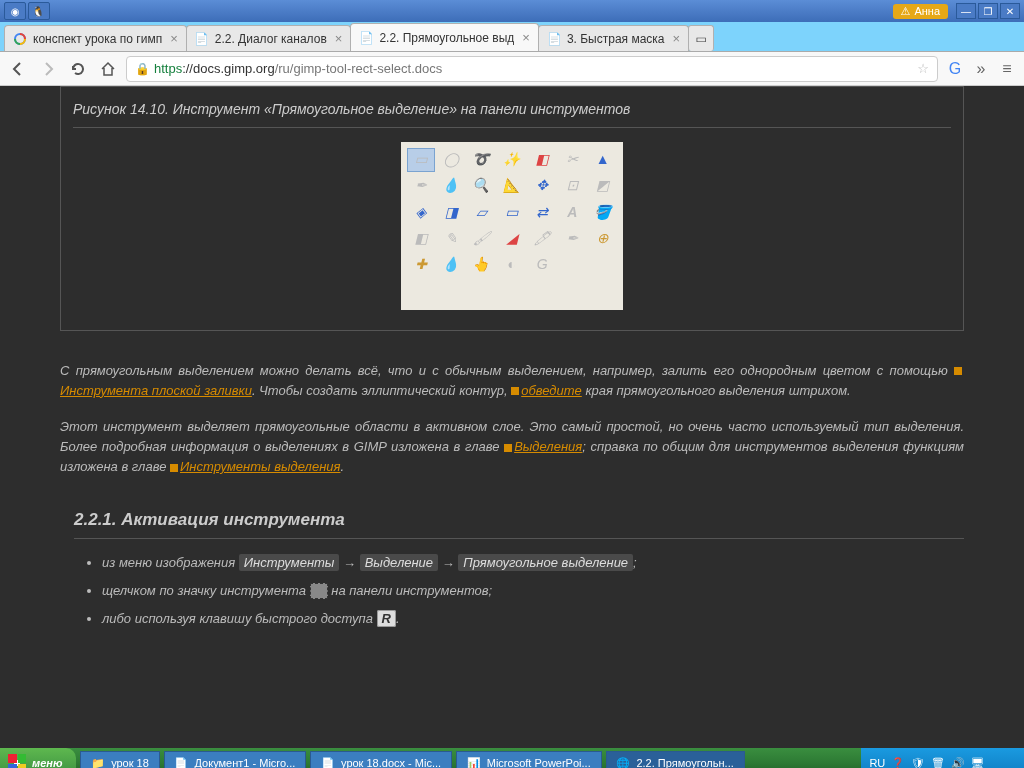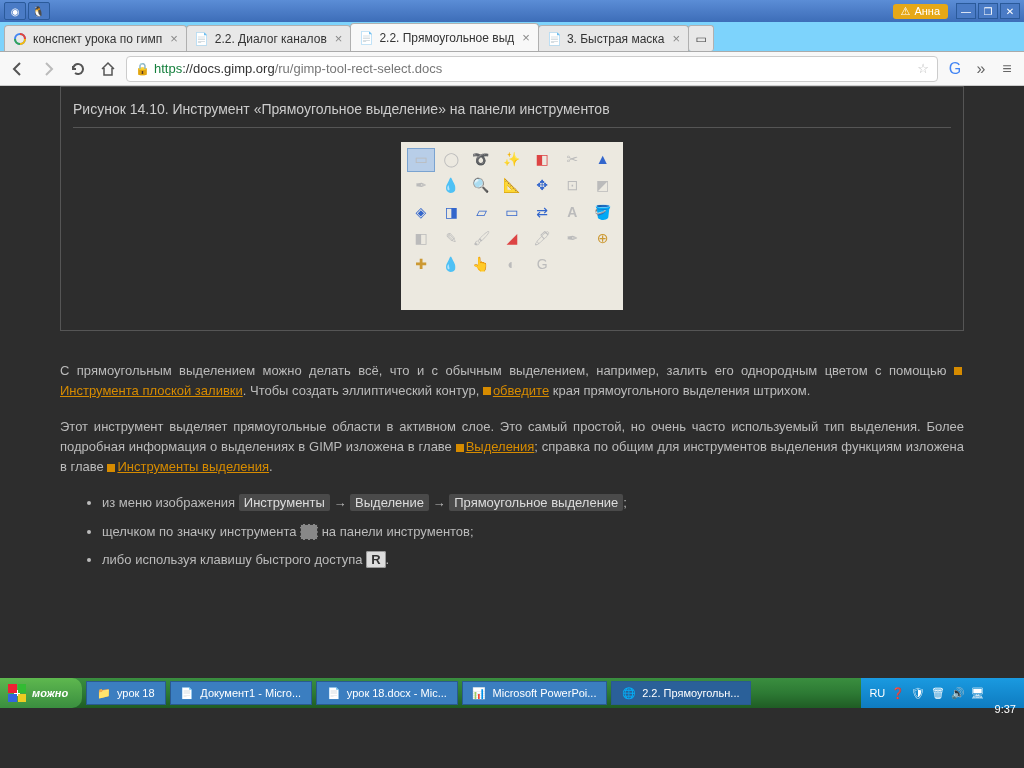--- a/index.html
+++ b/index.html
@@ -22,21 +22,21 @@
 .addrbar { height: 34px; background: #f8f8f8; display: flex; align-items: center; padding: 0 6px; gap: 6px; border-bottom: 1px solid #ccc; }
 .nav-btn { width: 24px; height: 24px; display: flex; align-items: center; justify-content: center; color: #555; cursor: pointer; }
 .urlbox { flex: 1; height: 26px; border: 1px solid #ccc; border-radius: 4px; display: flex; align-items: center; padding: 0 8px; font-size: 13px; background: white; }
 .urlbox .lock { color: #4caf50; margin-right: 4px; font-size: 12px; }
 .urlbox .https { color: #15803d; }
 .urlbox .domain { color: #333; }
 .urlbox .path { color: #777; }
 .addr-right { display: flex; gap: 4px; }
 .addr-icon { width: 22px; height: 22px; display: flex; align-items: center; justify-content: center; color: #666; }
 
-.content { height: 592px; overflow-y: auto; background: #2d2d2d; color: #bbb; padding: 0 60px; font-size: 13px; line-height: 1.55; }
+.content { height: 662px; overflow-y: auto; background: #2d2d2d; color: #bbb; padding: 0 60px; font-size: 13px; line-height: 1.55; font-style: italic; }
 .figure-box { border: 1px solid #555; margin: 0 0 30px 0; padding: 8px 12px 20px 12px; }
 .figure-title { color: #ccc; font-size: 14px; padding: 4px 0 6px 0; border-bottom: 1px solid #555; margin-bottom: 14px; }
 .toolbox { width: 222px; height: 168px; background: #ece9e0; margin: 0 auto; padding: 6px; display: grid; grid-template-columns: repeat(7, 1fr); grid-template-rows: repeat(6, 1fr); gap: 2px; }
 .tool { width: 28px; height: 24px; border: 1px solid transparent; display: flex; align-items: center; justify-content: center; font-size: 14px; }
 .tool.sel { background: #b8cee8; border: 1px solid #7aa3d0; }
 
 .para { margin: 16px 0; text-align: justify; }
 a.doclink { color: #d68b00; text-decoration: underline; }
 .lnk-icon { display: inline-block; width: 8px; height: 8px; background: #d68b00; margin-right: 2px; vertical-align: middle; }
 
@@ -187,20 +187,21 @@
     <span class="lnk-icon"></span><a href="#" class="doclink">Инструмента плоской заливки</a><span>. Чтобы создать эллиптический контур, </span>
     <span class="lnk-icon"></span><a href="#" class="doclink">обведите</a><span> края прямоугольного выделения штрихом.</span>
   </p>
 
   <p class="para">
     <span>Этот инструмент выделяет прямоугольные области в активном слое. Это самый простой, но очень часто используемый тип выделения. Более подробная информация о выделениях в GIMP изложена в главе </span>
     <span class="lnk-icon"></span><a href="#" class="doclink">Выделения</a><span>; справка по общим для инструментов выделения функциям изложена в главе </span>
     <span class="lnk-icon"></span><a href="#" class="doclink">Инструменты выделения</a><span>.</span>
   </p>
 
+  <h3 class="section-title">2.2.1. Активация инструмента</h3>
   <div class="section-body">
     <ul class="methods">
       <li>
         <span>из меню изображения </span><span class="menupath">Инструменты</span><span> → </span><span class="menupath">Выделение</span><span> → </span><span class="menupath">Прямоугольное выделение</span><span>;</span>
       </li>
       <li>
         <span>щелчком по значку инструмента </span><span class="tiny-icon"></span><span> на панели инструментов;</span>
       </li>
       <li>
         <span>либо используя клавишу быстрого доступа </span><span class="keycap">R</span><span>.</span>
@@ -210,21 +211,21 @@
 </div>
 
 <div class="taskbar">
   <div class="start-btn">
     <span class="start-logo">
         <span></span>
         <span></span>
         <span></span>
         <span></span>
       </span>
-    <span>можно</span>
+    <span>меню</span>
   </div>
   <div class="task-item">📁 <span>урок 18</span></div>
   <div class="task-item">📄 <span>Документ1 - Micro...</span></div>
   <div class="task-item">📄 <span>урок 18.docx - Mic...</span></div>
   <div class="task-item">📊 <span>Microsoft PowerPoi...</span></div>
   <div class="task-item active">🌐 <span>2.2. Прямоугольн...</span></div>
   <div class="tray">
     <span>RU</span>
     <span>❓</span>
     <span>🛡</span>

